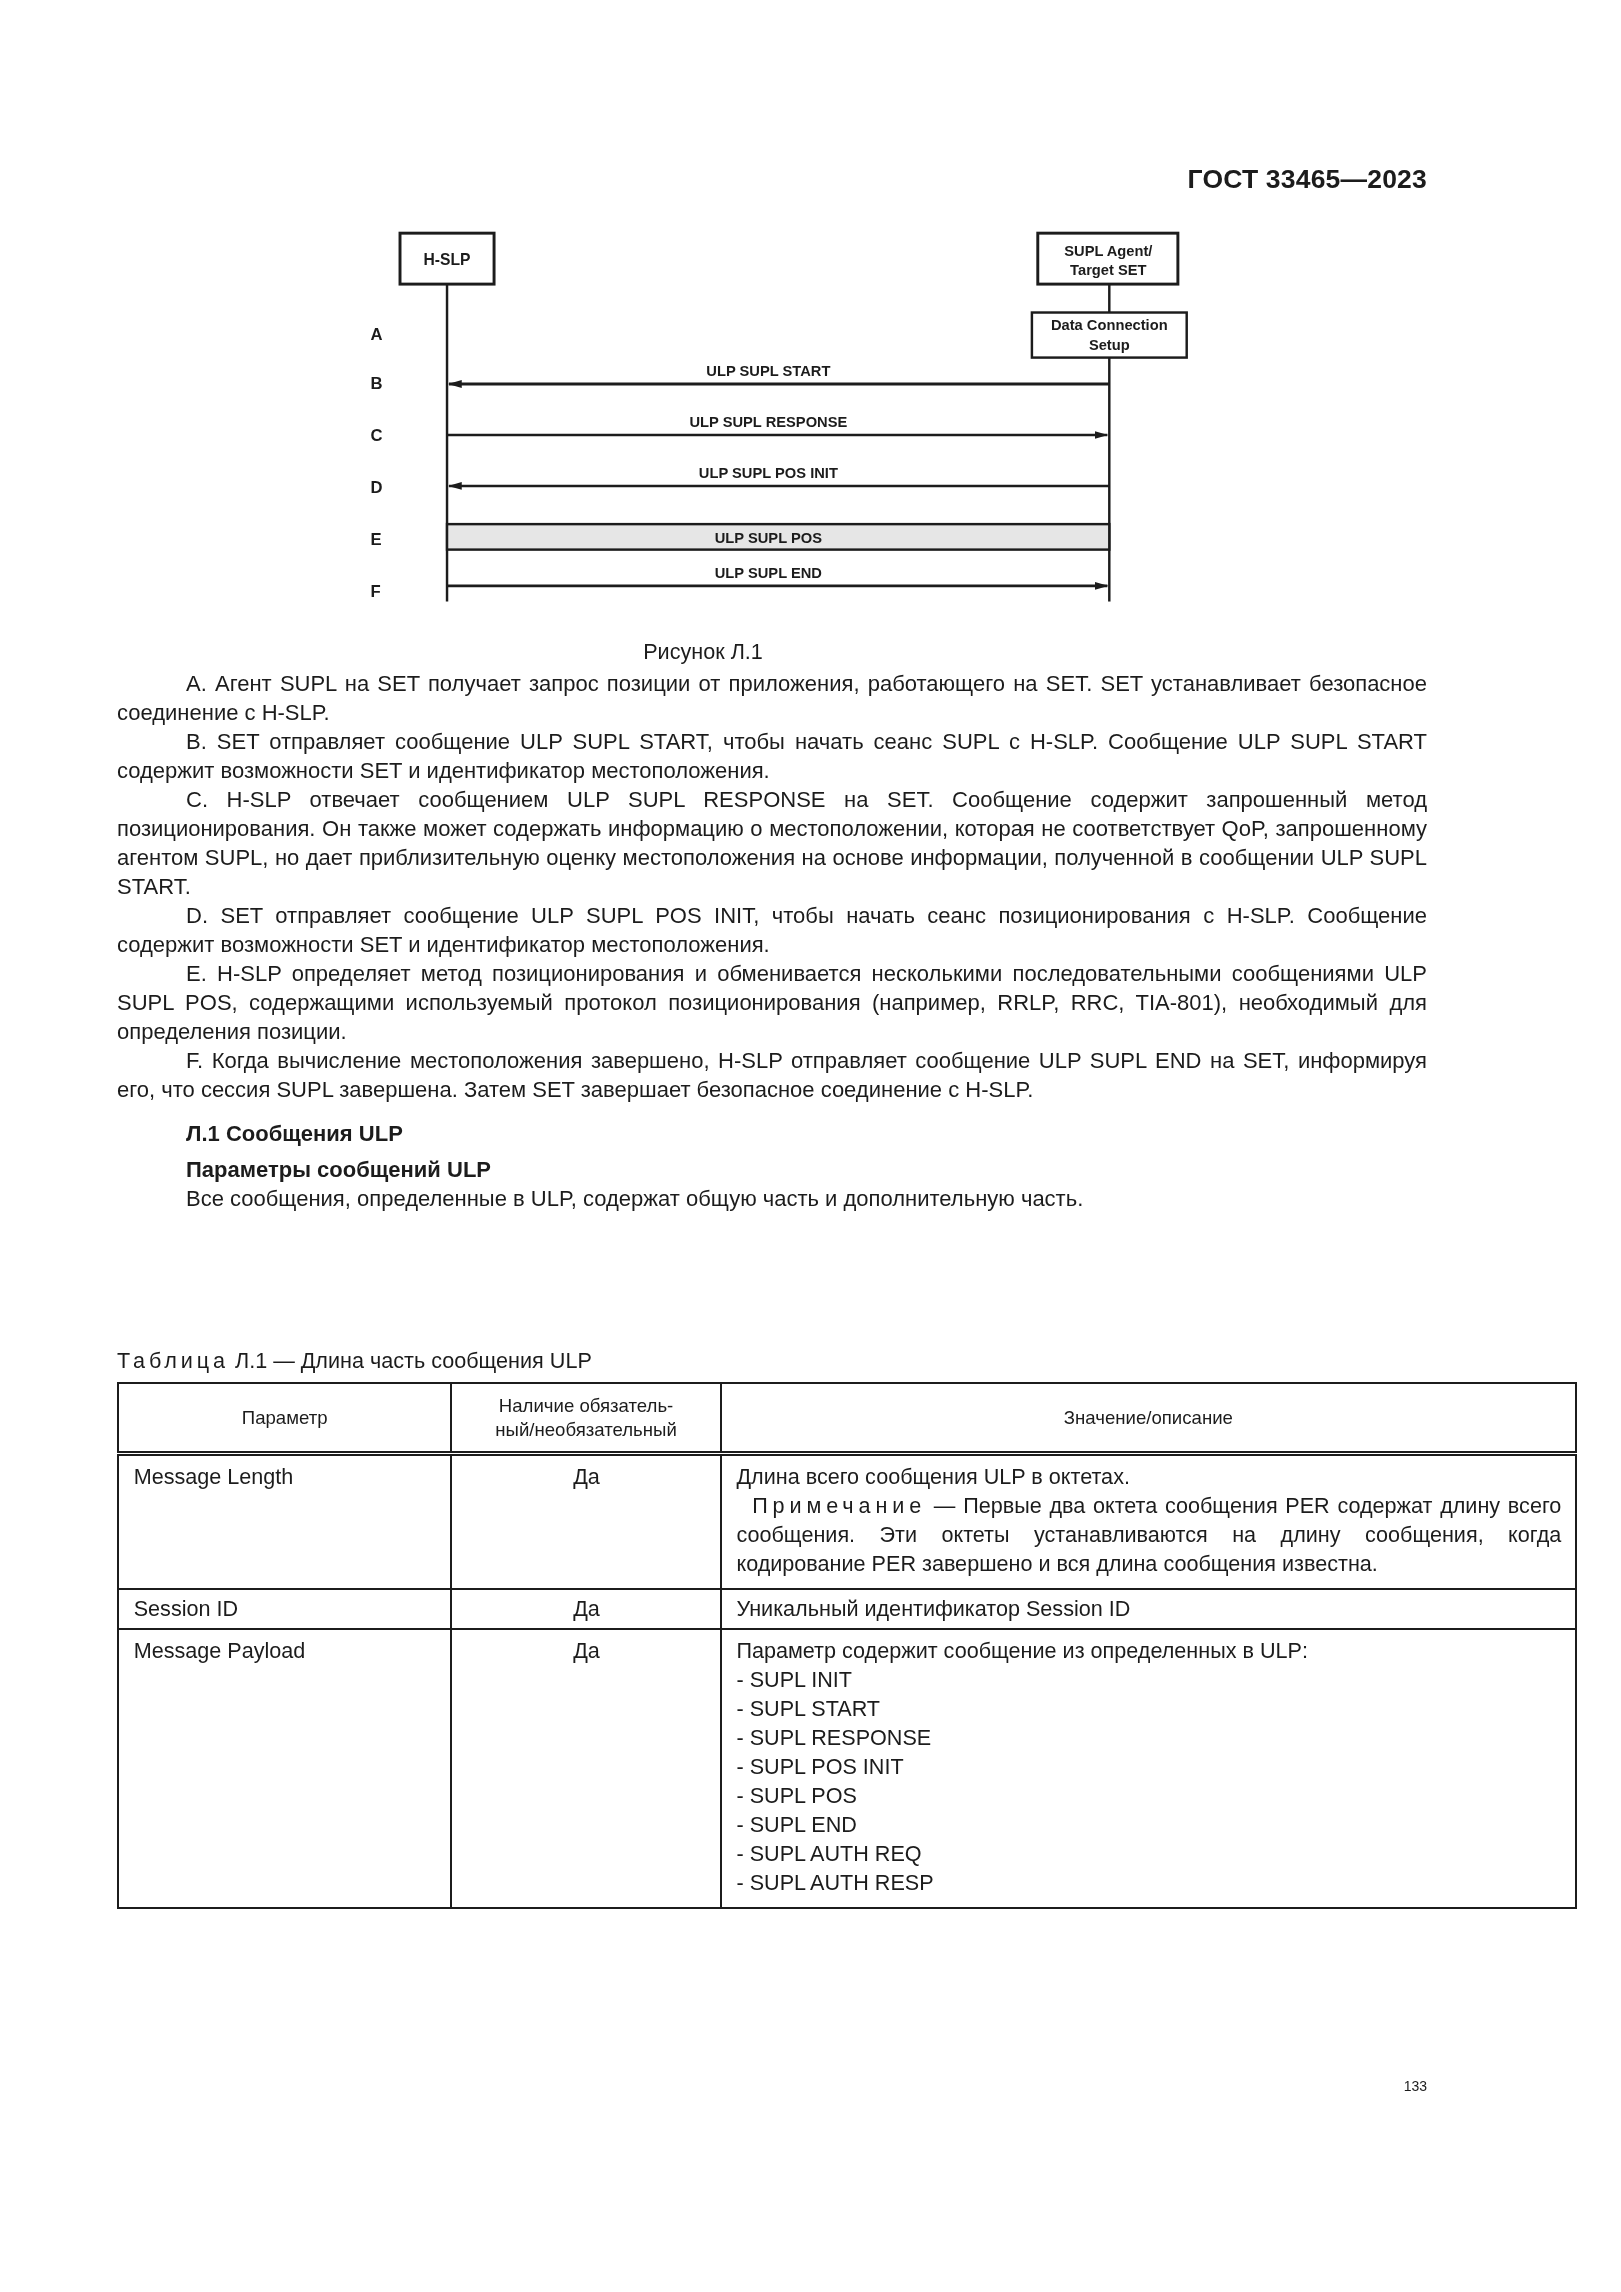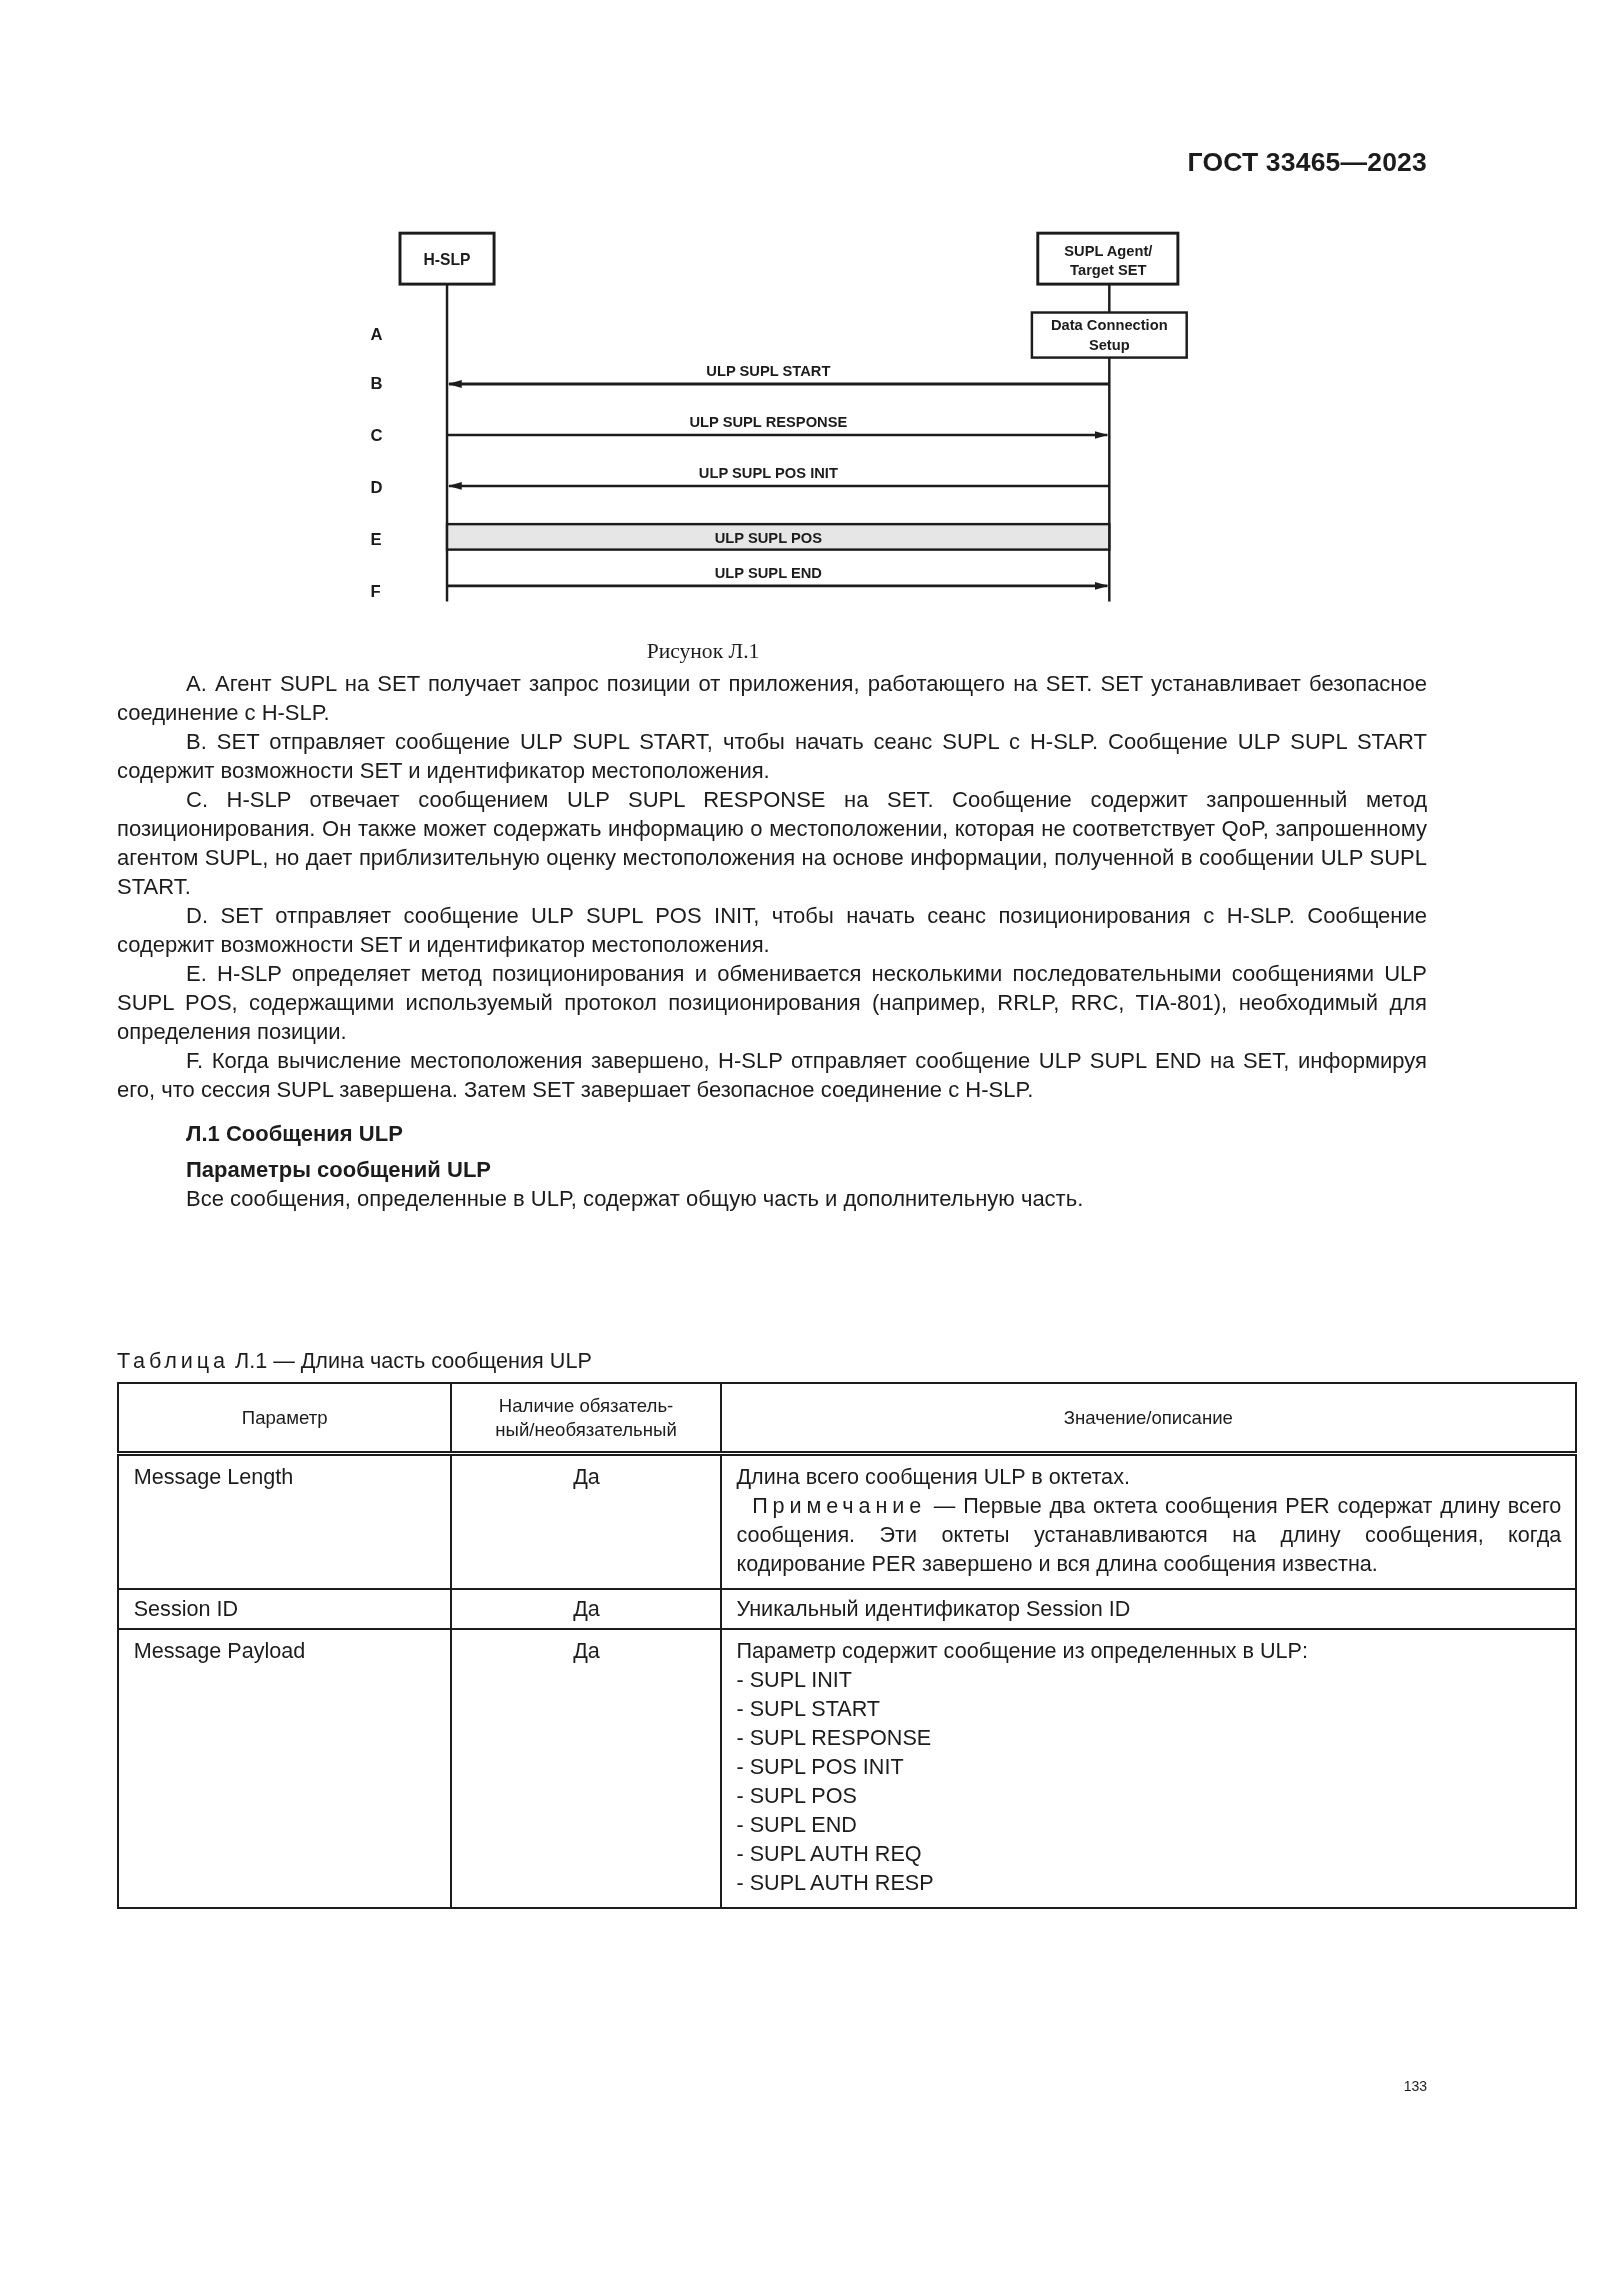--- a/index.html
+++ b/index.html
@@ -1,30 +1,29 @@
 <!DOCTYPE html>
 <html><head>
 <meta charset="utf-8">
 <style>
   html, body { margin: 0; padding: 0; background: #ffffff; }
   body {
     width: 1621px; height: 2293px; position: relative; overflow: hidden;
     font-family: "Liberation Sans", sans-serif; color: #1c1c1c;
   }
   .page-header {
-    position: absolute; top: 147px; right: 194px;
+    position: absolute; top: 164px; right: 194px;
     font-size: 26.5px; font-weight: bold; letter-spacing: 0.2px;
   }
   
   #diagram { position: absolute; left: 0; top: 0; width: 1621px; height: 627px; }
   #diagram text { font-family: "Liberation Sans", sans-serif; fill: #1c1c1c; }
   .figure-caption {
     position: absolute; top: 639px; left: 0; width: 1406px; text-align: center;
     font-size: 21.6px;
-    font-family: Liberation Serif, serif;
   }
   
   .body-text {
     position: absolute; left: 117px; width: 1310px; top: 669px;
     font-size: 22px; line-height: 29px; text-align: justify;
   }
   .body-text p { margin: 0; text-indent: 69px; hyphens: manual; }
   .section-heading { font-weight: bold; margin: 14.7px 0 0 0 !important; }
   .subsection-heading { font-weight: bold; margin: 7.8px 0 0 0 !important; }
   .table-caption {

